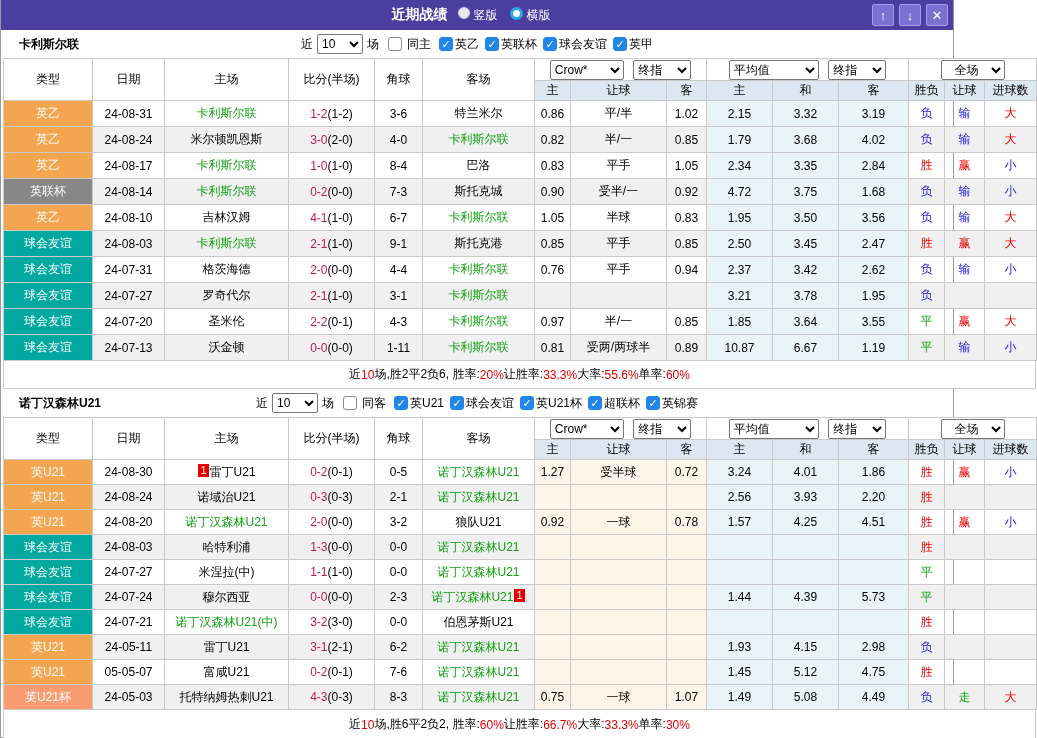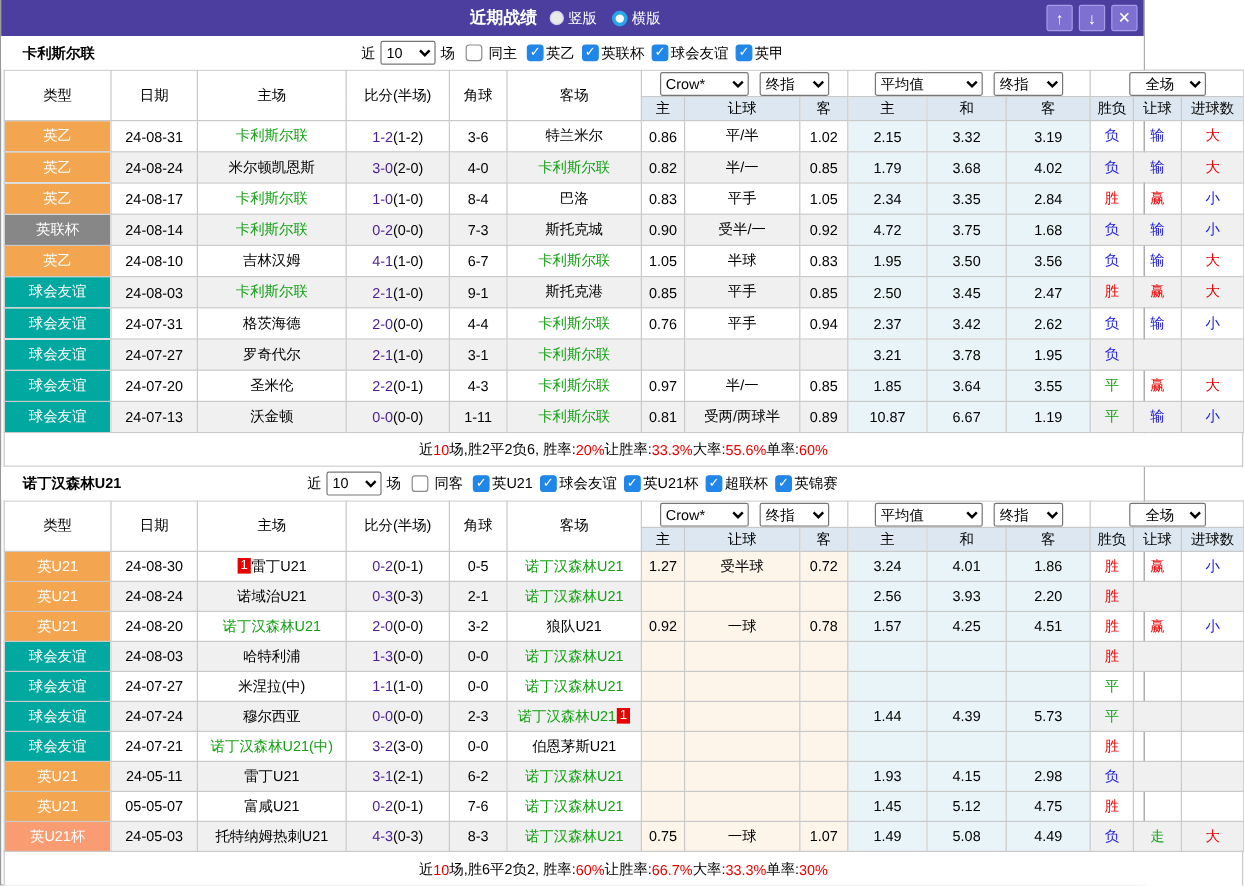--- a/index.html
+++ b/index.html
@@ -11,21 +11,21 @@
     overflow: hidden;
   }
   .panel { width:954px; height:738px; border:1px solid #9a9a9a; border-top:none; background:#fff; }
 
   
   .titlebar {
     height:30px; background:#4b3e9e; color:#fff;
     display:flex; align-items:center; justify-content:center; position:relative;
   }
   .titlebar .title { font-size:14px; font-weight:bold; margin-right:10px; }
-  .radio-opt { display:inline-flex; align-items:center; margin-right:12px; cursor:pointer; font-size:12px; }
+  .radio-opt { display:inline-flex; margin-right:12px; cursor:pointer; font-size:12px; }
   .radio { width:12px; height:12px; border-radius:50%; display:inline-block; margin-right:4px; }
   .radio.filled { background:#e9e9e9; border:1px solid #cfcde8; }
   .radio.ring { background:#fff; border:3px solid #29a6e8; width:13px; height:13px; }
   .tb-buttons { position:absolute; right:5px; top:4px; display:flex; }
   .win-btn {
     width:22px; height:22px; margin-left:5px; background:#7d70d0; border:1px solid #a59bea;
     color:#fff; font-weight:bold; font-size:13px; display:flex; align-items:center; justify-content:center;
     cursor:pointer; border-radius:2px;
   }
 
@@ -53,21 +53,21 @@
   .s0 tbody td { height:26px; }
   .s1 tbody td { height:25px; }
   .grid tbody tr:nth-child(even) { background:#f0f0f0; }
   td.type-c { color:#fff; }
   .c-o { background:#f3a64f; }
   .c-t { background:#00a8a0; }
   .c-g { background:#878787; }
   .c-s { background:#f99c72; }
   td.avg { background:#e9f4f8; }
   .let-tint td.let { background:#fdf5ea; }
-  .score-main { color:#4c1d95; }
+  .score-main { color:#be185d; }
   .team-green { color:#14a114; }
   .red { color:#e80000; }
   .blue { color:#2020dd; }
   .green { color:#14a114; }
   .mini-badge { display:inline-block; background:#e80000; color:#fff; font-size:11px; line-height:13px; padding:0 2px; margin:0 1px; vertical-align:2px; }
 
   
   .summary { width:1033px; margin:0 2px; border:1px solid #c9c9c9; border-top:none; display:flex; align-items:center; justify-content:center; background:#fff; }
   .sum-1 { height:28px; }
   .sum-2 { height:30px; }

